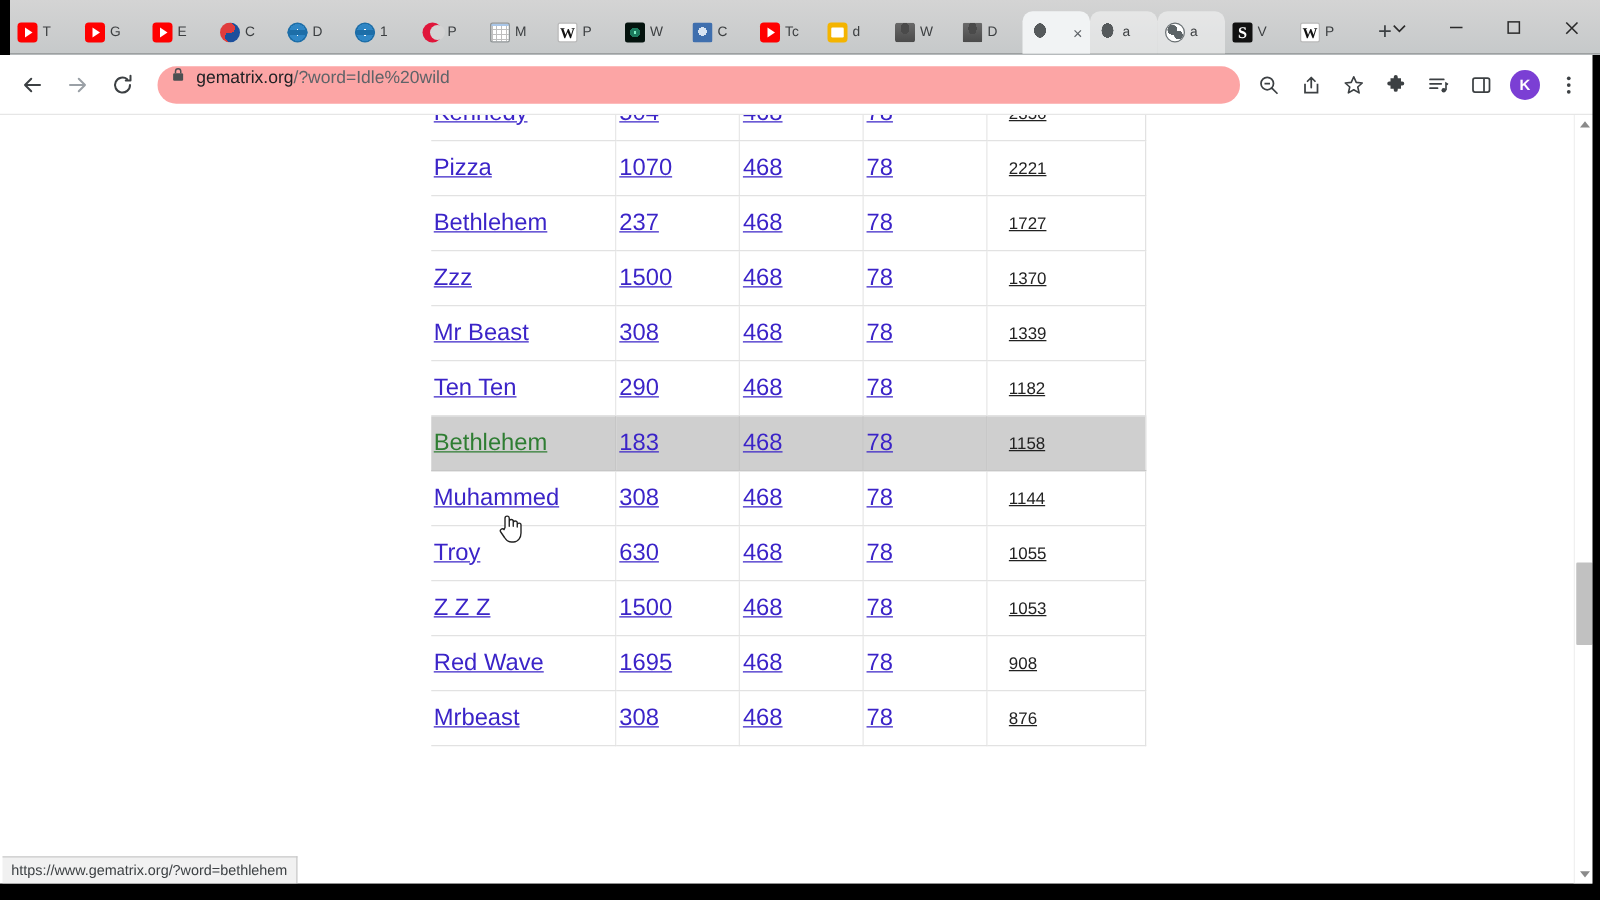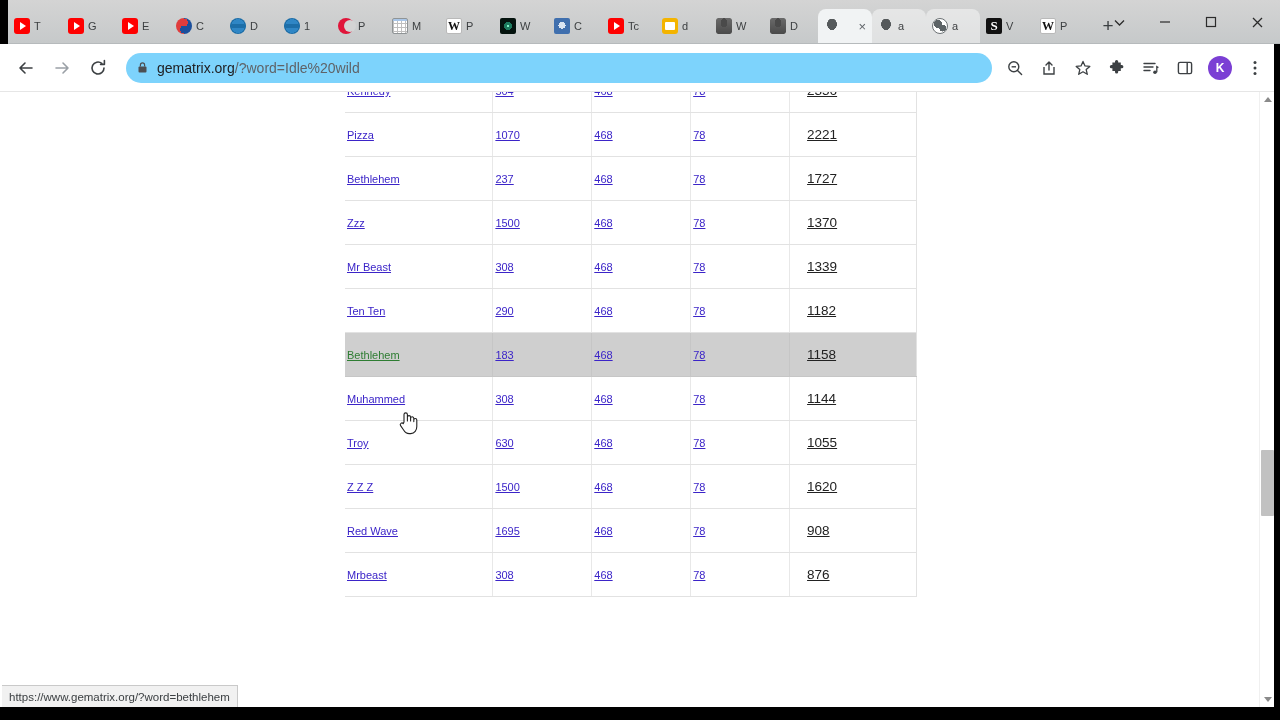--- a/index.html
+++ b/index.html
@@ -244,26 +244,25 @@
     display: flex; align-items: center; justify-content: center;
     color: #4c4f52;
     flex: 0 0 auto;
   }
   .tb-btn svg { display: block; }
 
   .omnibox {
     flex: 1 1 auto;
     height: 30px;
     display: flex;
-    align-items: center;
     gap: 8px;
     padding: 0 10px;
     margin: 0 6px 0 10px;
     border-radius: 15px;
-    background: #7dd3fc;
+    background: #fca5a5;
   }
   .lock { flex: 0 0 auto; color: #4c4f52; display: flex; }
   .url {
     font-size: 14px;
     color: #3c4043;
     white-space: nowrap;
     overflow: hidden;
   }
   .url .host { color: #202124; }
   .url .path { color: #5f6368; }
@@ -320,21 +319,21 @@
   table.results td:last-child { border-right: 1px solid #e2e2e2; text-decoration: underline; }
   table.results td.c-word  { width: 148px; }
   table.results td.c-a     { width: 99px; }
   table.results td.c-b     { width: 99px; }
   table.results td.c-c     { width: 99px; }
   table.results td.c-total { width: 127px; padding-left: 17px; }
 
   table.results td a {
     color: #3b24c8;
     text-decoration: underline;
-    font-size: 11px;
+    font-size: 19px;
     text-align: right;
   }
   tr.hovered { background: #cfcfcf; }
   tr.hovered td { border-color: #c6c6c6; }
   tr.hovered td a.hover-link { color: #2e7d32; }
 
   
   .scrollbar {
     position: absolute;
     top: 92px; right: 6px;
@@ -668,21 +667,21 @@
               <td class="c-a"><a href="#">630</a></td>
               <td class="c-b"><a href="#">468</a></td>
               <td class="c-c"><a href="#">78</a></td>
               <td class="c-total">1055</td>
             </tr>
             <tr>
               <td class="c-word"><a href="#">Z Z Z</a></td>
               <td class="c-a"><a href="#">1500</a></td>
               <td class="c-b"><a href="#">468</a></td>
               <td class="c-c"><a href="#">78</a></td>
-              <td class="c-total">1620</td>
+              <td class="c-total">1053</td>
             </tr>
             <tr>
               <td class="c-word"><a href="#">Red Wave</a></td>
               <td class="c-a"><a href="#">1695</a></td>
               <td class="c-b"><a href="#">468</a></td>
               <td class="c-c"><a href="#">78</a></td>
               <td class="c-total">908</td>
             </tr>
             <tr>
               <td class="c-word"><a href="#">Mrbeast</a></td>

